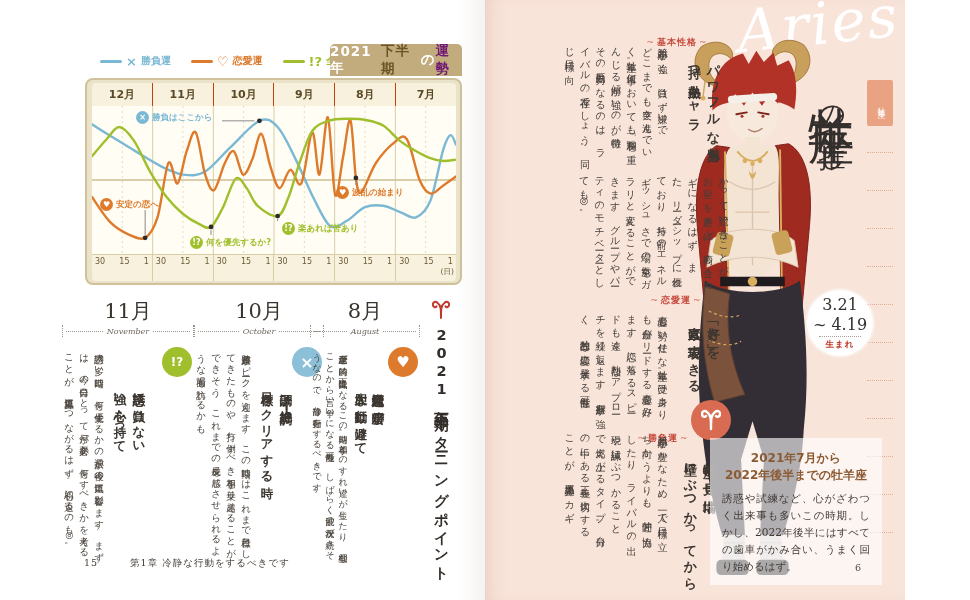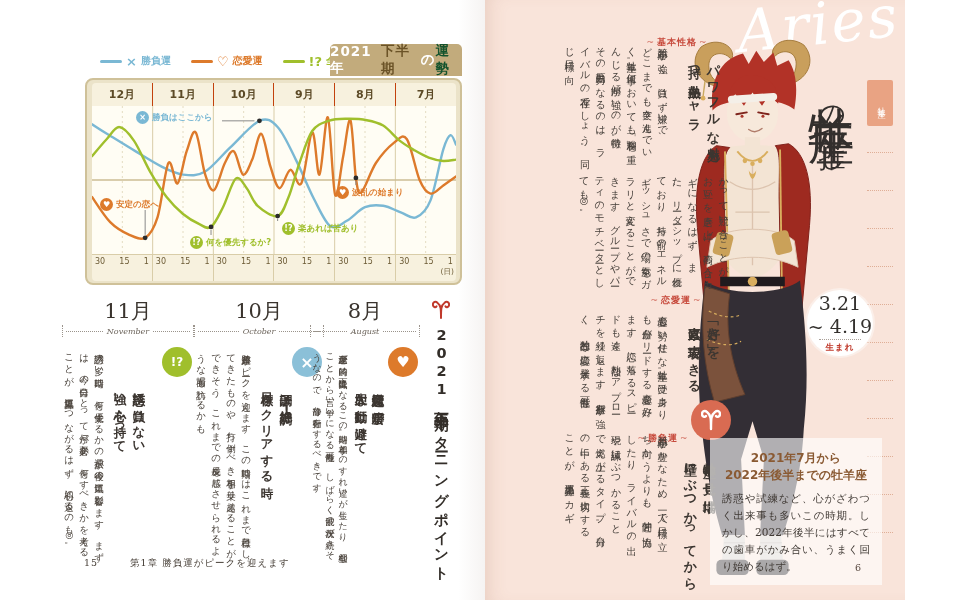--- a/index.html
+++ b/index.html
@@ -78,21 +78,21 @@
   #dot-rules{position:absolute;right:12px;top:152px;width:26px;}
   .dot-rule{border-top:1px dotted #dfae96;margin-bottom:37px;height:0;}
   #main-title{position:absolute;right:42px;top:70px;height:300px;writing-mode:vertical-rl;
               text-orientation:upright;font-family:"DejaVu Serif",serif;color:#332f2d;}
   #main-title .t-big{font-size:46px;letter-spacing:6px;}
   #main-title .t-small{font-size:27px;letter-spacing:4px;}
   #birth-badge{position:absolute;left:322px;top:290px;width:66px;height:66px;border-radius:50%;
                background:#ffffff;display:flex;flex-direction:column;align-items:center;
                justify-content:center;font-family:"DejaVu Serif",serif;color:#33302d;
                box-shadow:0 0 0 2px rgba(255,255,255,0.4);}
-  #birth-badge .b1,#birth-badge .b2{font-size:19px;line-height:1.2;}
+  #birth-badge .b1,#birth-badge .b2{font-size:16px;line-height:1.2;}
   #birth-badge .div{width:42px;border-top:1px dotted #a99f97;margin:2px 0;}
   #birth-badge .b3{font-size:8.5px;color:#c0392b;font-weight:bold;letter-spacing:1px;}
   .rlabel{position:absolute;width:80px;text-align:center;font-size:9px;font-weight:bold;
           color:#c74a3c;letter-spacing:1px;}
   .rlabel .flank{font-weight:normal;opacity:0.8;padding:0 2px;}
   .rhead{position:absolute;writing-mode:vertical-rl;text-orientation:upright;font-size:13px;
          font-weight:bold;color:#3c3631;line-height:19px;letter-spacing:1.5px;}
   .rhead span{display:block;}
   .rbody{position:absolute;writing-mode:vertical-rl;text-orientation:upright;
          font-family:"DejaVu Serif",serif;font-size:10px;color:#443e39;line-height:15.5px;
@@ -127,21 +127,21 @@
         <span class="lg-swatch" style="background: rgb(160, 191, 44);"></span>
         <span class="lg-ic">!?</span>
         <span>全体運</span>
       </span>
     </div>
 
   <div id="chart-title">
       <span style="color: rgb(255, 255, 255);">2021年</span>
       <span style="color: rgb(107, 83, 39);">下半期</span>
       <span style="color: rgb(255, 255, 255);">の</span>
-      <span style="color: #14532d;">運勢</span>
+      <span style="color: #701a75;">運勢</span>
     </div>
 
   <div id="chart-frame">
     <div id="month-row">
         <div class="mcell">12月</div>
         <div class="mcell">11月</div>
         <div class="mcell">10月</div>
         <div class="mcell">9月</div>
         <div class="mcell">8月</div>
         <div class="mcell">7月</div>
@@ -297,21 +297,21 @@
 
   <div id="turning">
     <svg class="aries-sym" width="18" height="20" viewBox="0 0 20 22">
       <path d="M10,20 C10,10 10,6 6,3 C4,1 1,2 1,5 C1,8 4,8.5 5,7 M10,20 C10,10 10,6 14,3 C16,1 19,2 19,5 C19,8 16,8.5 15,7" fill="none" stroke="#c0392b" stroke-width="2.2" stroke-linecap="round"></path>
     </svg>
     <div class="ttl">2021年下半期のターニングポイント</div>
   </div>
 
   <div id="footer-left">
     <span>15</span>
-    <span>第1章 勝負運がピークを迎えます</span>
+    <span>第1章 冷静な行動をするべきです</span>
   </div>
 </div>
 <div id="gutter"></div>
 
 <div id="right-page">
 
   <div id="aries-script">Aries</div>
 
   <svg style="position:absolute;left:125px;top:25px;" width="285" height="570" viewBox="0 0 300 570">
     <path d="M114,50 C92,46 82,24 96,8 C114,-4 134,8 128,22 C122,12 104,12 104,28 C104,40 112,46 120,48 Z" fill="#c99f5c" stroke="#a2793a" stroke-width="1"></path>

